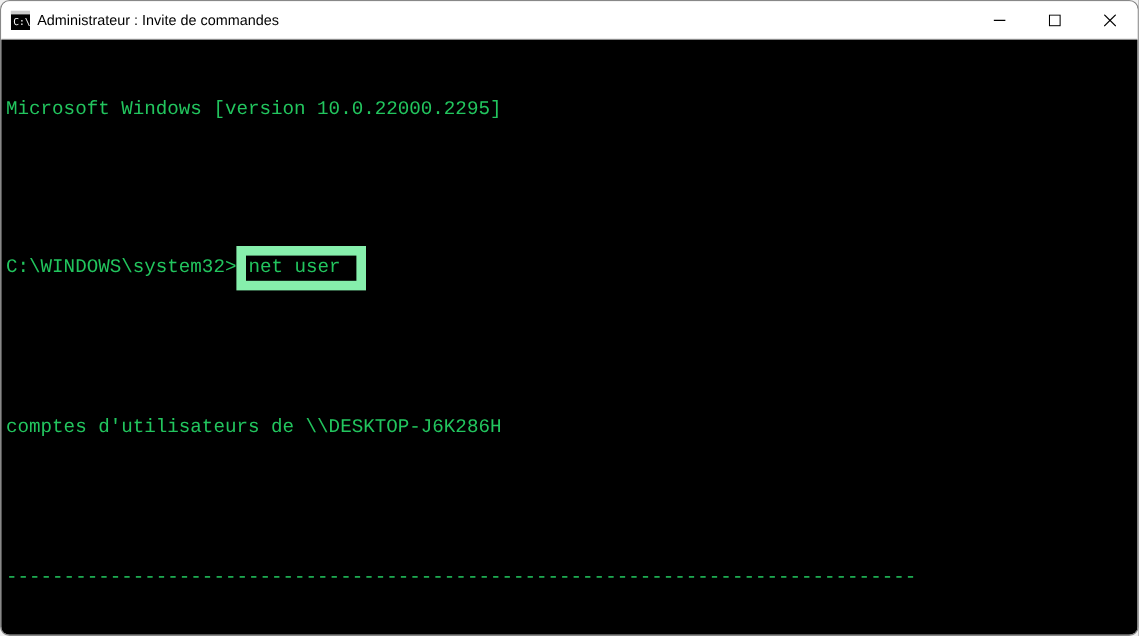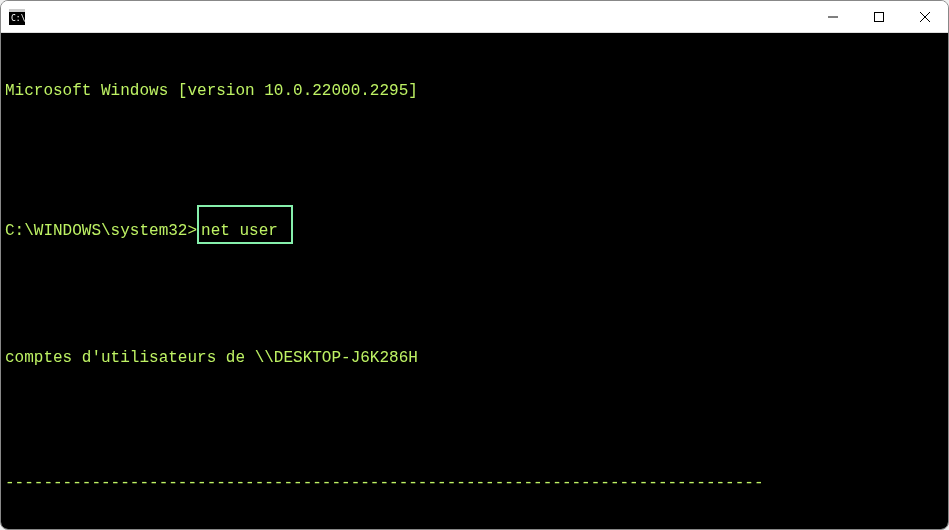--- a/index.html
+++ b/index.html
@@ -48,50 +48,51 @@
       height: 100%;
       display: flex;
       align-items: center;
       justify-content: center;
       cursor: pointer;
     }
     .win-btn svg { width: 10px; height: 10px; }
     .terminal {
       flex: 1;
       background: #000;
-      color: #bef264;
+      color: #22c55e;
       padding: 6px 4px;
       font-size: 16px;
       line-height: 1.3;
       white-space: pre;
       overflow: hidden;
       position: relative;
     }
     .line { min-height: 1.3em; }
     .highlight {
-      border: 2px solid #86efac;
-      padding: 14px 4px 0 2px;
+      border: 8px solid #86efac;
+      padding: 0 4px 0 2px;
       display: inline-block;
     }
     .divider {
       letter-spacing: 0;
     }
   </style>
 </head>
 <body>
 
 <div class="window">
   <div class="titlebar">
     <span class="titlebar-icon">
       <svg viewBox="0 0 16 16">
         <rect x="0" y="0" width="16" height="16" fill="#000"></rect>
         <rect x="0" y="0" width="16" height="3" fill="#ccc"></rect>
         <text x="2" y="12" font-size="8" fill="#fff" font-family="monospace">C:\</text>
       </svg>
     </span>
+    <span class="title-text">Administrateur : Invite de commandes</span>
     <span class="titlebar-spacer"></span>
     <div class="win-controls">
       <div class="win-btn">
         <svg viewBox="0 0 10 10">
             <line x1="0" y1="5" x2="10" y2="5" stroke="#000" stroke-width="1"></line>
           </svg>
       </div>
       <div class="win-btn">
         <svg viewBox="0 0 10 10">
             <rect x="0.5" y="0.5" width="9" height="9" fill="none" stroke="#000" stroke-width="1"></rect>

